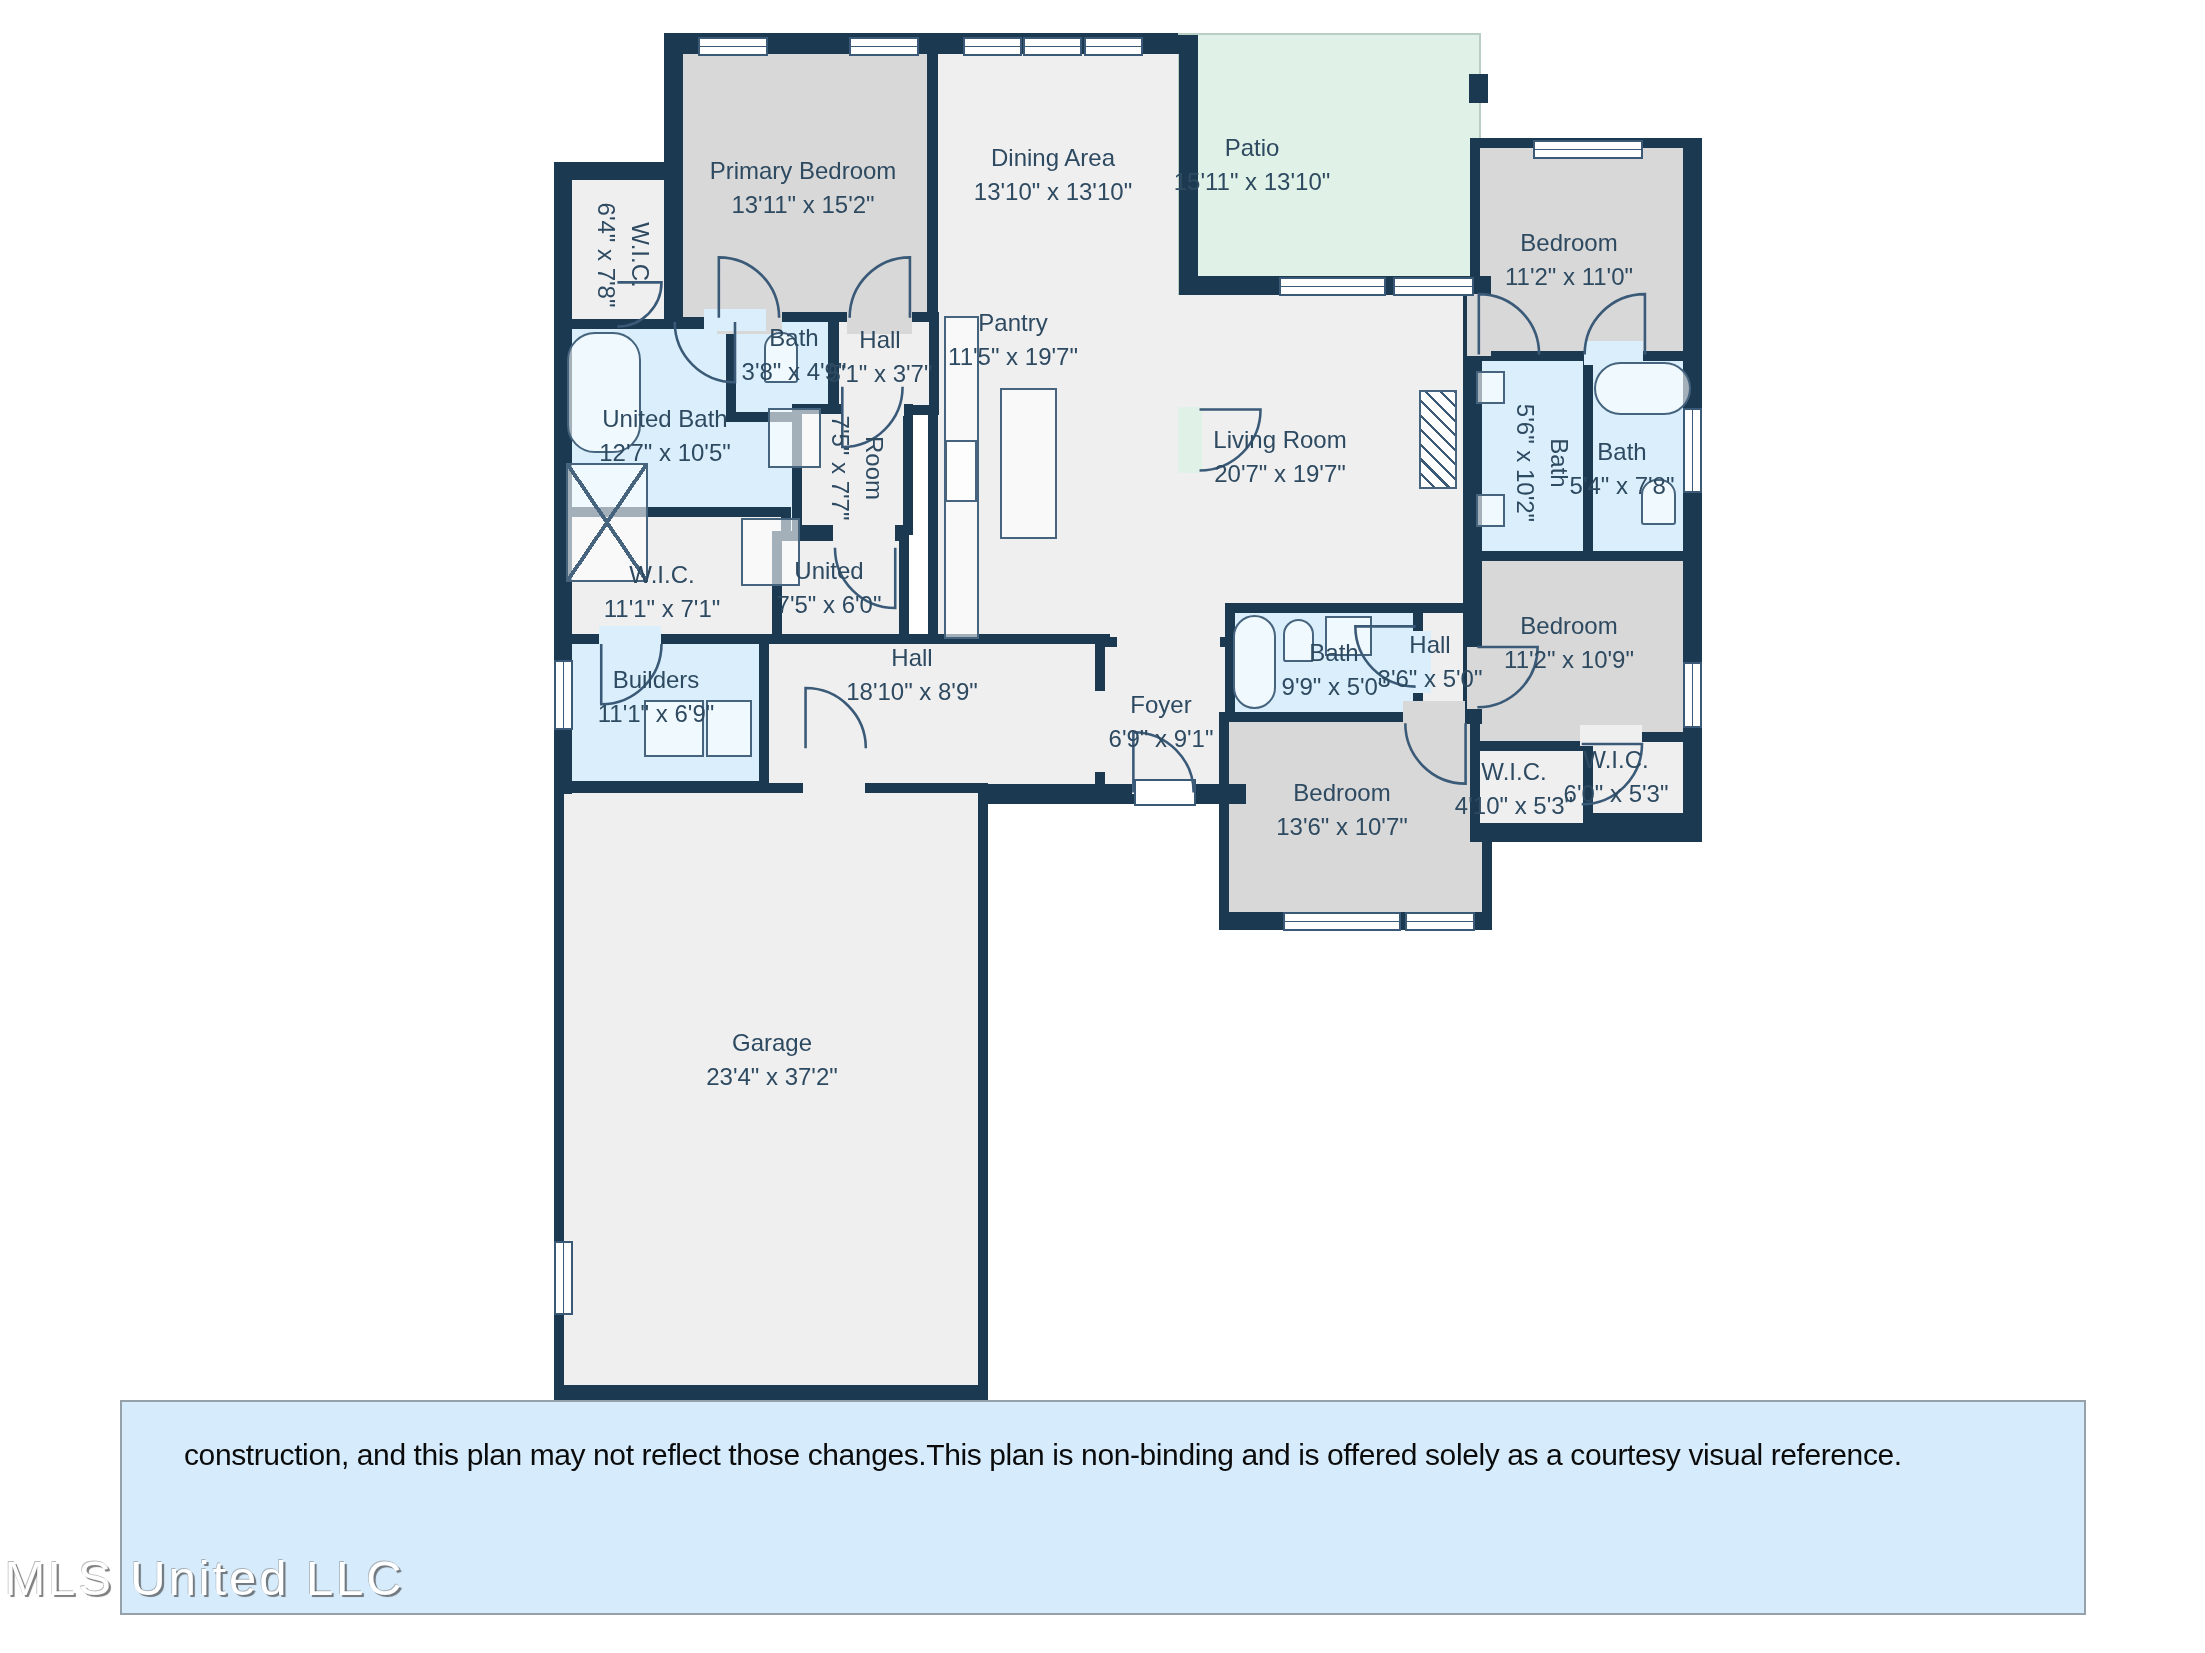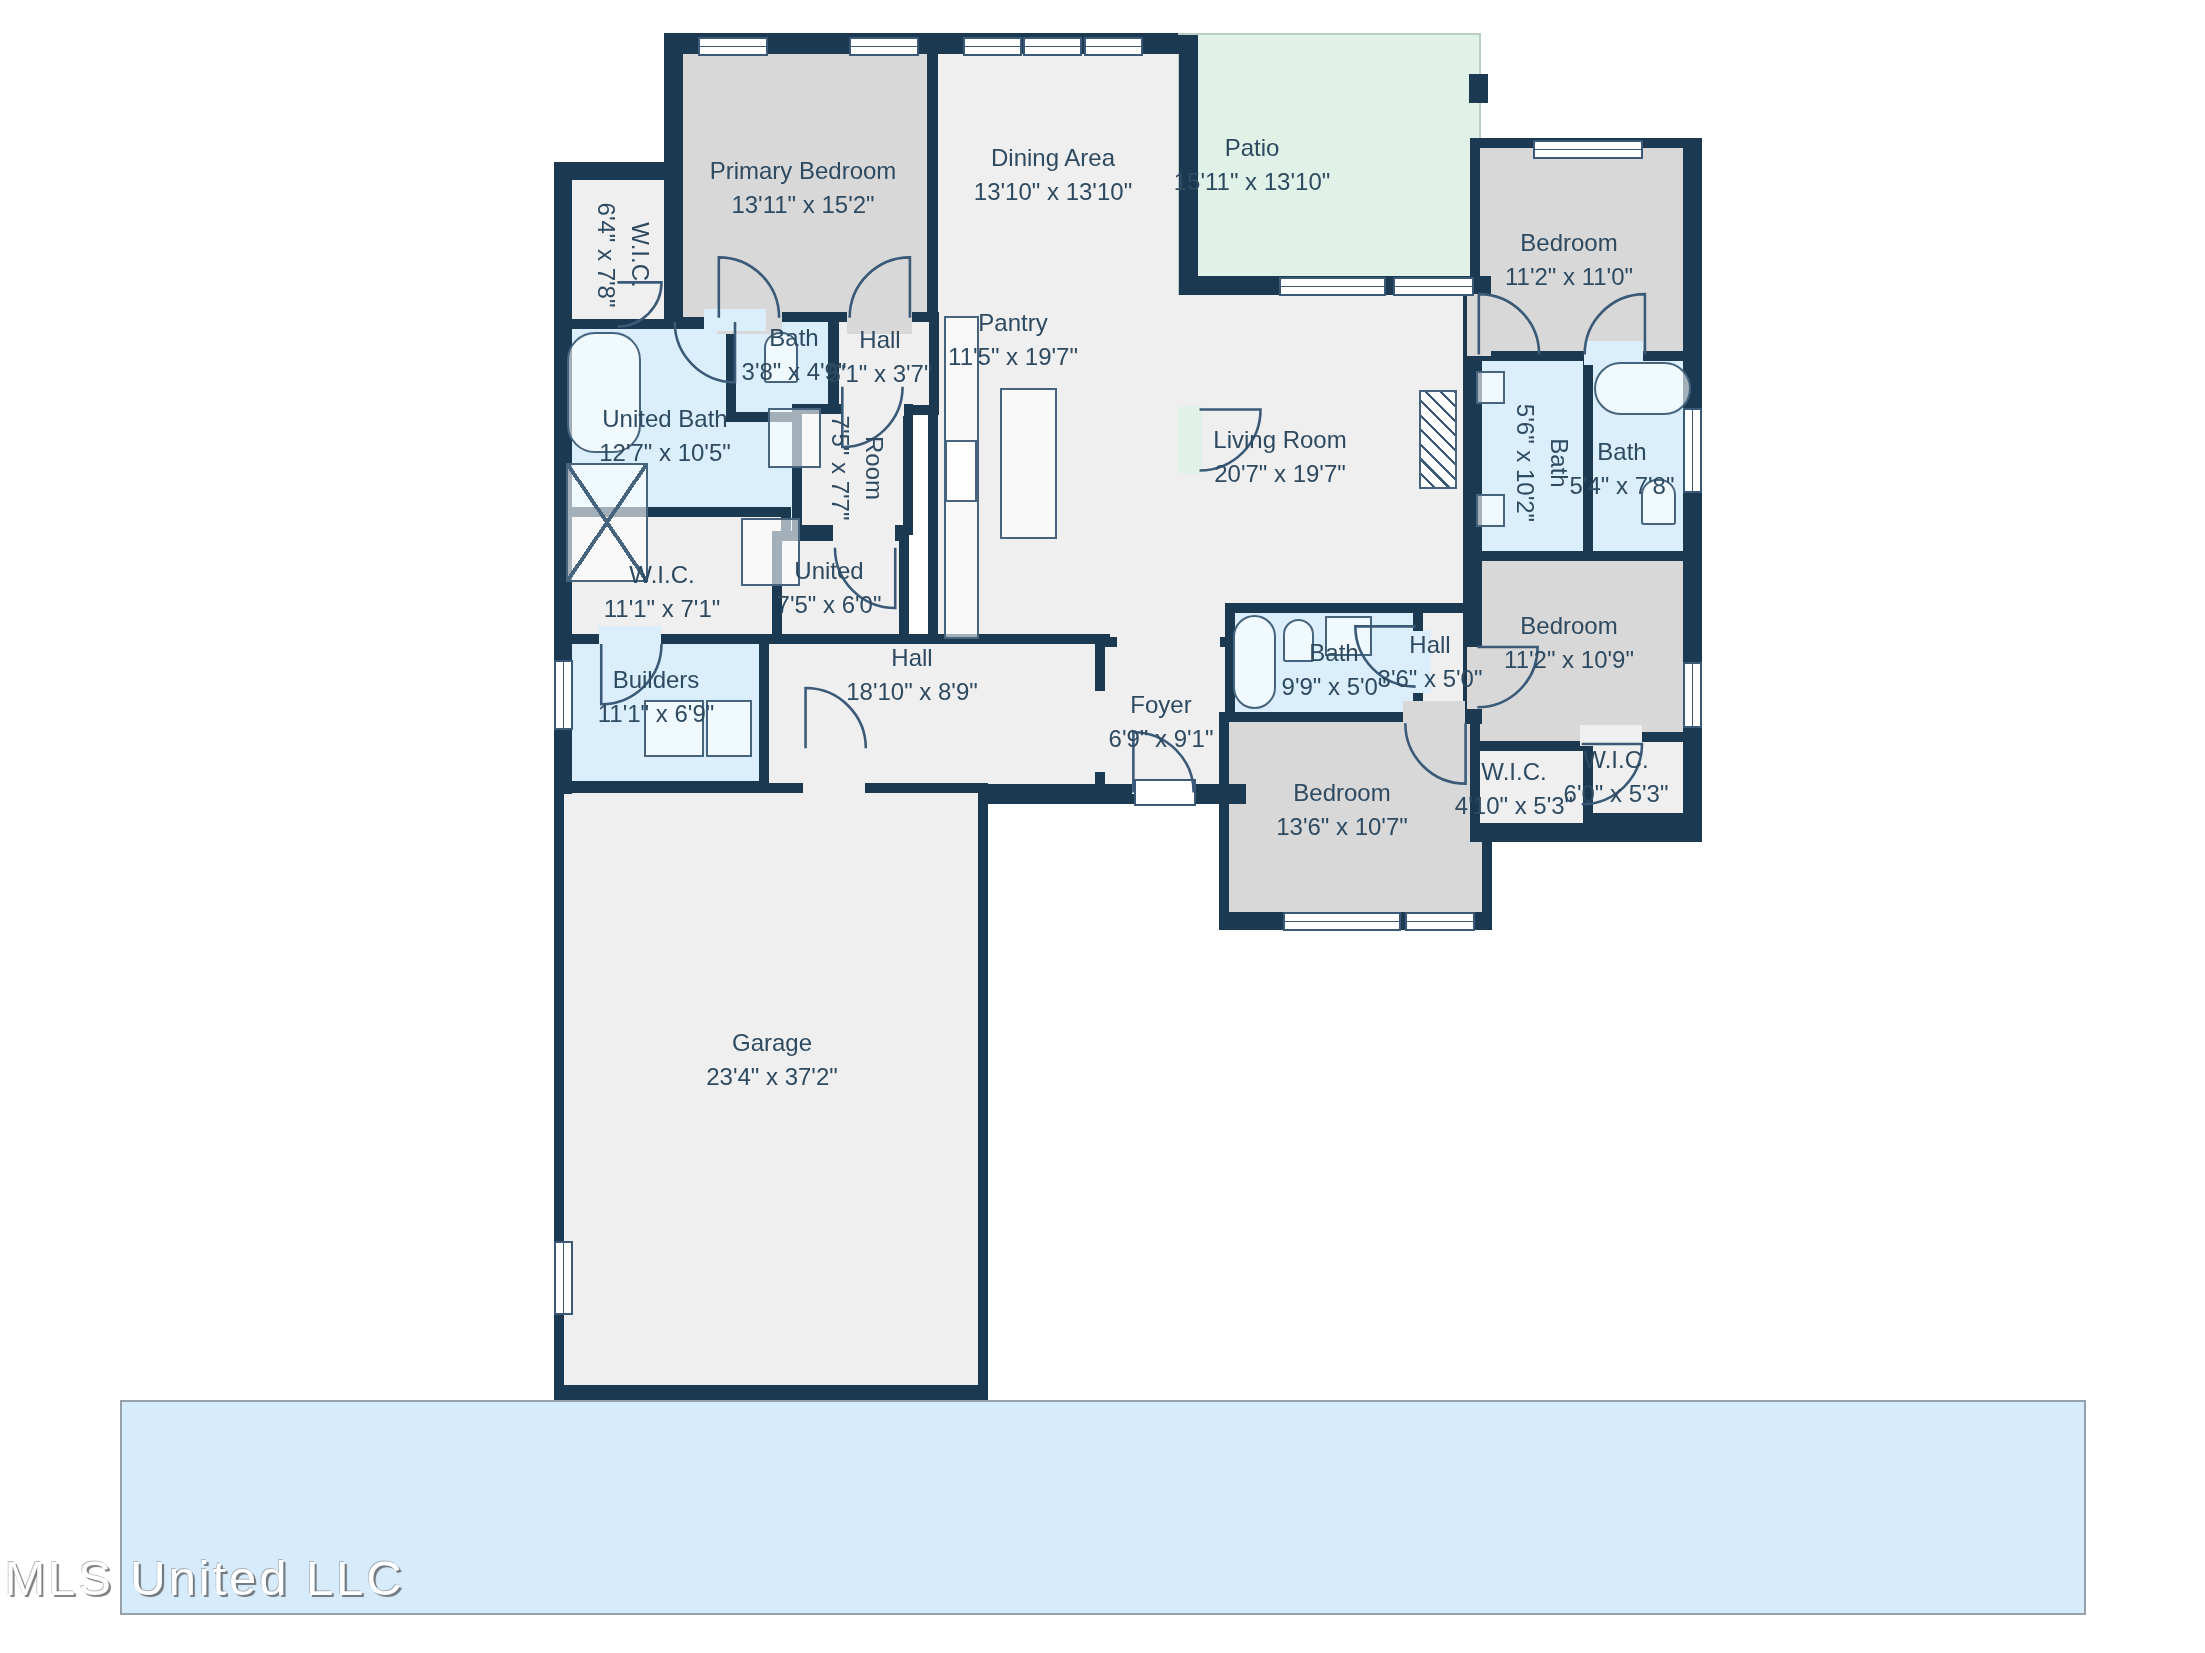--- a/index.html
+++ b/index.html
@@ -253,16 +253,17 @@
       <span>W.I.C.</span>
       <span>6'0" x 5'3"</span>
     </div>
   <div class="rlabel" style="left:772px;top:1060px;">
       <span>Garage</span>
       <span>23'4" x 37'2"</span>
     </div>
 </div>
 
 <div id="disclaimer">
+  <div>construction, and this plan may not reflect those changes.This plan is non-binding and is offered solely as a courtesy visual reference.</div>
 </div>
 
 <div id="watermark">MLS United LLC</div>
 
 
 </body></html>

